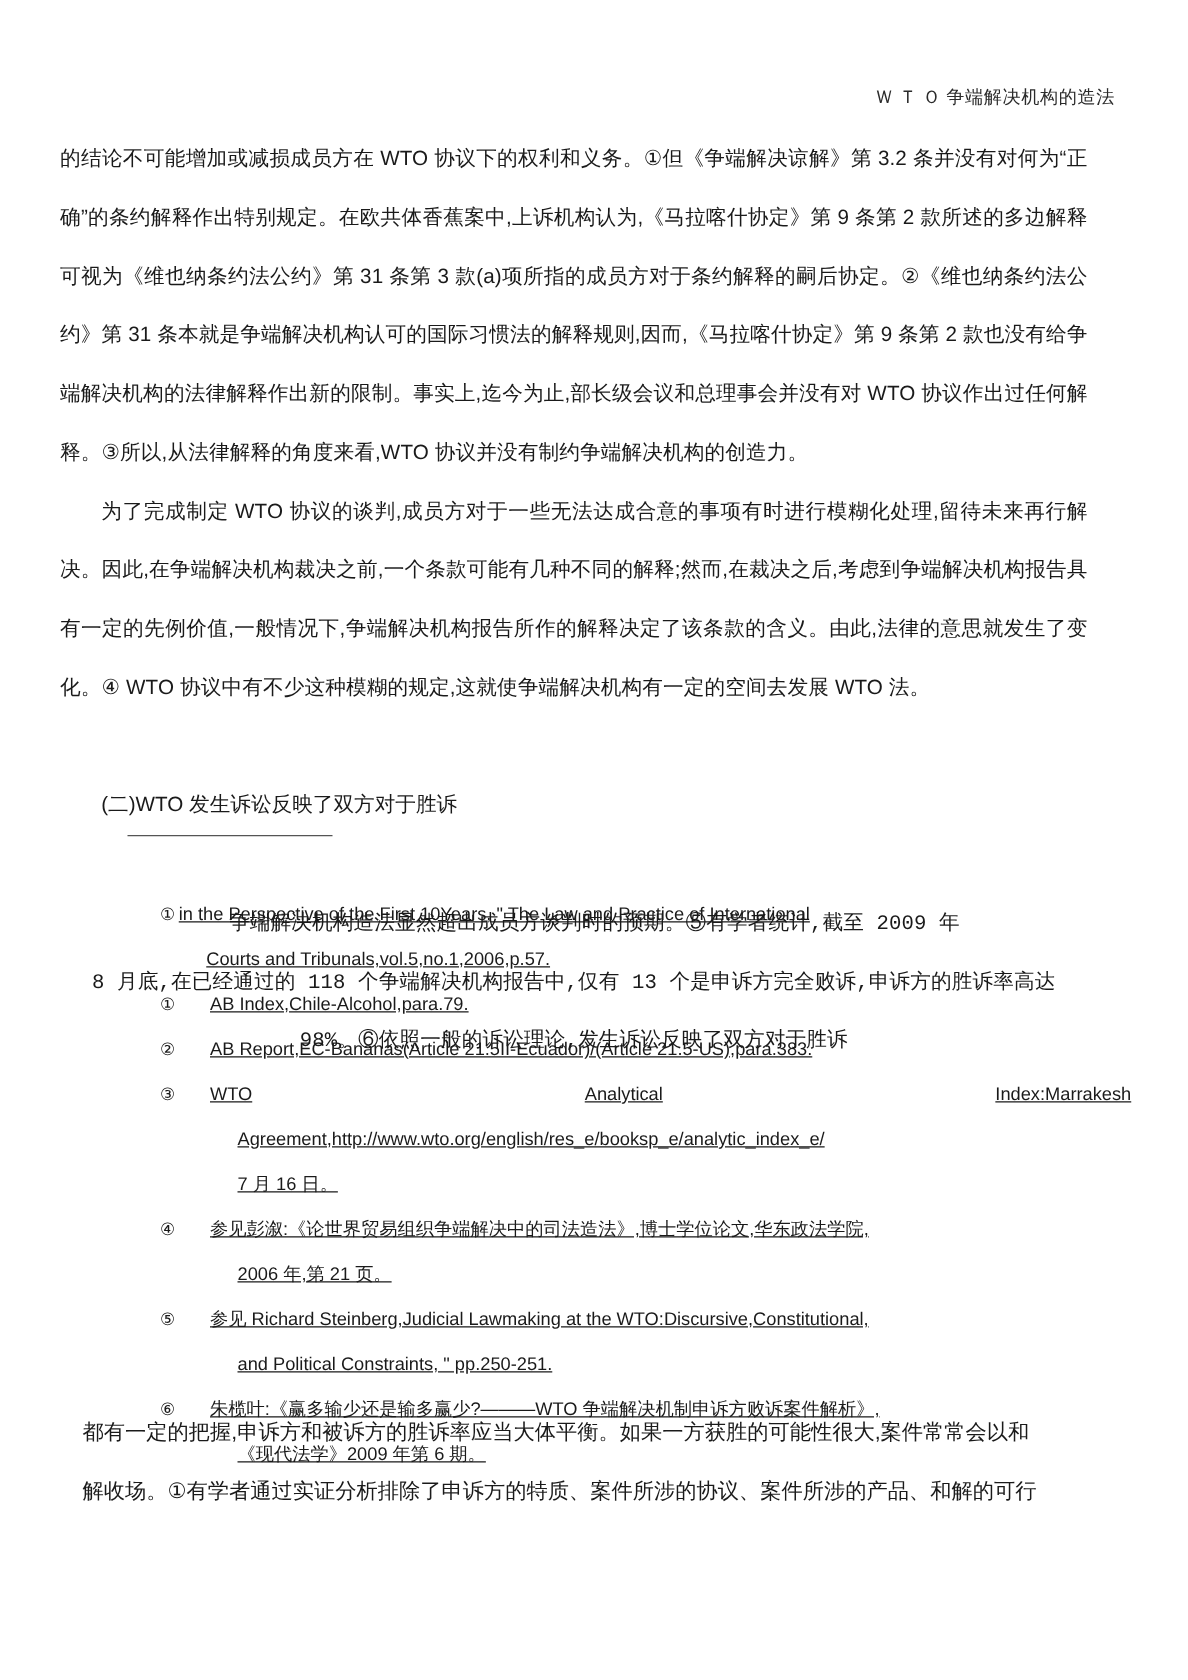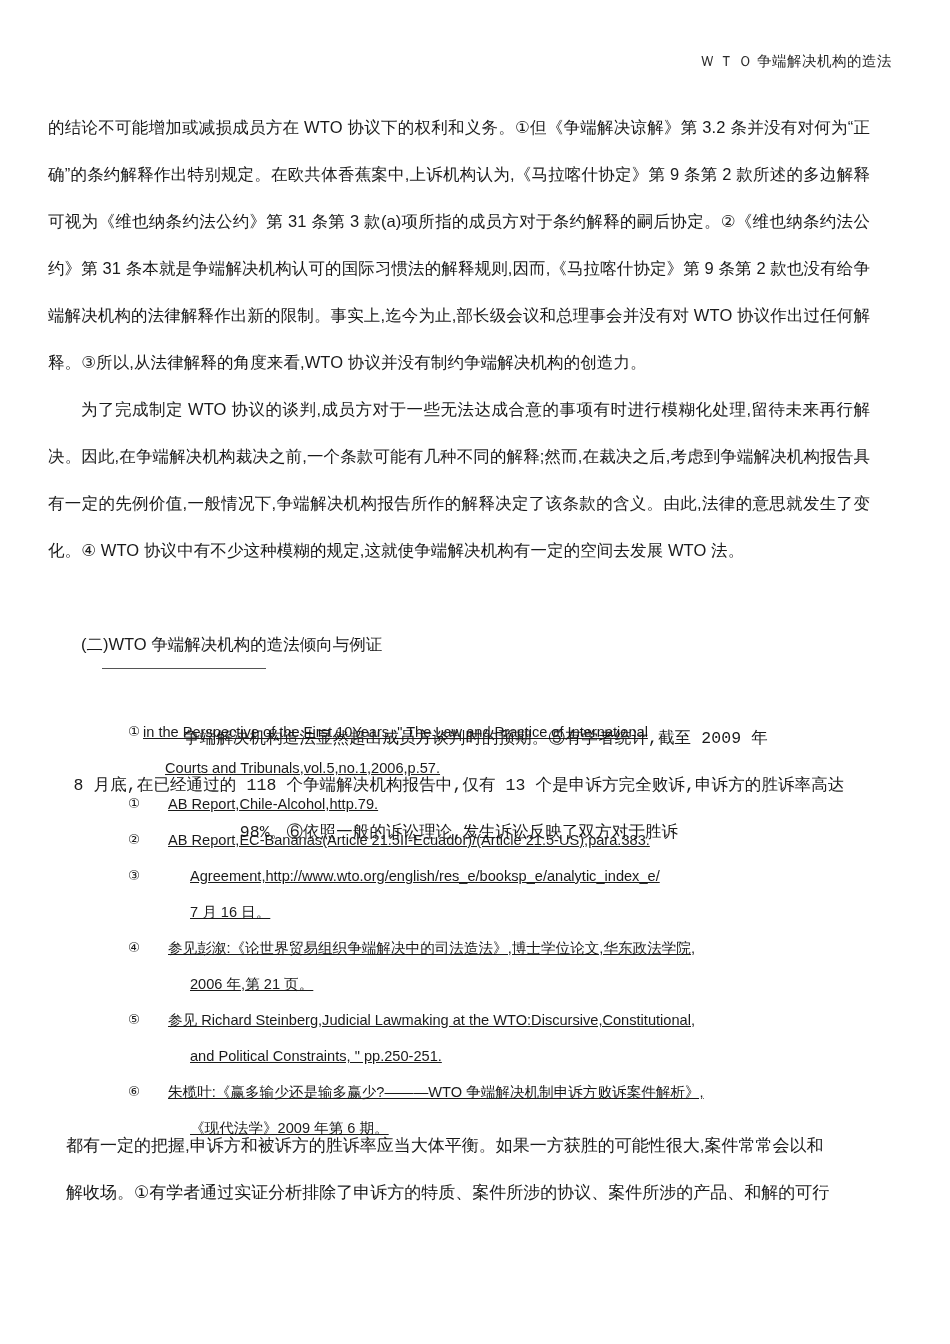--- a/index.html
+++ b/index.html
@@ -14,21 +14,21 @@
     height: 1344px;
     background: #ffffff;
     font-family: "Liberation Sans", "DejaVu Sans", sans-serif;
     color: #1a1a1a;
     overflow: hidden;
   }
 
   
   .running-header {
     position: absolute;
-    top: 52px;
+    top: 68px;
     right: 58px;
     font-size: 14.5px;
     letter-spacing: 0.5px;
     color: #2b2b2b;
     white-space: nowrap;
   }
   .running-header .wto-wide {
     letter-spacing: 4.5px;
   }
 
@@ -150,21 +150,21 @@
 <div class="page">
 
   <div class="running-header">
     <span class="wto-wide">ＷＴＯ</span><span>争端解决机构的造法</span>
   </div>
 
   <div class="body-col">
     <p class="para">的结论不可能增加或减损成员方在 WTO 协议下的权利和义务。①但《争端解决谅解》第 3.2 条并没有对何为“正确”的条约解释作出特别规定。在欧共体香蕉案中,上诉机构认为,《马拉喀什协定》第 9 条第 2 款所述的多边解释可视为《维也纳条约法公约》第 31 条第 3 款(a)项所指的成员方对于条约解释的嗣后协定。②《维也纳条约法公约》第 31 条本就是争端解决机构认可的国际习惯法的解释规则,因而,《马拉喀什协定》第 9 条第 2 款也没有给争端解决机构的法律解释作出新的限制。事实上,迄今为止,部长级会议和总理事会并没有对 WTO 协议作出过任何解释。③所以,从法律解释的角度来看,WTO 协议并没有制约争端解决机构的创造力。</p>
     <p class="para indent">为了完成制定 WTO 协议的谈判,成员方对于一些无法达成合意的事项有时进行模糊化处理,留待未来再行解决。因此,在争端解决机构裁决之前,一个条款可能有几种不同的解释;然而,在裁决之后,考虑到争端解决机构报告具有一定的先例价值,一般情况下,争端解决机构报告所作的解释决定了该条款的含义。由此,法律的意思就发生了变化。④ WTO 协议中有不少这种模糊的规定,这就使争端解决机构有一定的空间去发展 WTO 法。</p>
     <div class="spacer-line"></div>
-    <p class="heading">(二)WTO 争端解决机构的造法倾向与例证</p>
+    <p class="heading">(二)WTO 发生诉讼反映了双方对于胜诉</p>
     <div class="spacer-line"></div>
     <p class="para indent ragged">争端解决机构造法显然超出成员方谈判时的预期。⑤有学者统计,截至 2009 年</p>
     <p class="para ragged">8 月底,在已经通过的 118 个争端解决机构报告中,仅有 13 个是申诉方完全败诉,申诉方的胜诉率高达</p>
     <p class="para ragged"> 98%。⑥依照一般的诉讼理论,发生诉讼反映了双方对于胜诉</p>
   </div>
 
   <div class="footnote-rule"></div>
 
   <div class="footnotes">
 
@@ -172,34 +172,39 @@
       <div class="fn-marker">①</div>
       <div class="fn-body">
         <div>in the Perspective of the First 10Years, " The Law and Practice of International</div>
         <div class="fn-cont">Courts and Tribunals,vol.5,no.1,2006,p.57.</div>
       </div>
     </div>
 
     <div class="fn">
       <div class="fn-marker wide">①</div>
       <div class="fn-body">
-        <div>AB Report,Chile-Alcohol,http.79.</div>
+        <div>AB Index,Chile-Alcohol,para.79.</div>
       </div>
     </div>
 
     <div class="fn">
       <div class="fn-marker wide">②</div>
       <div class="fn-body">
         <div>AB Report,EC-Bananas(Article 21.5II-Ecuador)/(Article 21.5-US),para.383.</div>
       </div>
     </div>
 
     <div class="fn">
       <div class="fn-marker wide">③</div>
       <div class="fn-body">
+        <div class="fn-spread">
+          <span>WTO</span>
+          <span>Analytical</span>
+          <span>Index:Marrakesh</span>
+        </div>
         <div class="fn-url">Agreement,http://www.wto.org/english/res_e/booksp_e/analytic_index_e/</div>
         <div class="fn-cont">7 月 16 日。</div>
       </div>
     </div>
 
     <div class="fn">
       <div class="fn-marker wide">④</div>
       <div class="fn-body">
         <div>参见彭溆:《论世界贸易组织争端解决中的司法造法》,博士学位论文,华东政法学院,</div>
         <div class="fn-cont">2006 年,第 21 页。</div>

